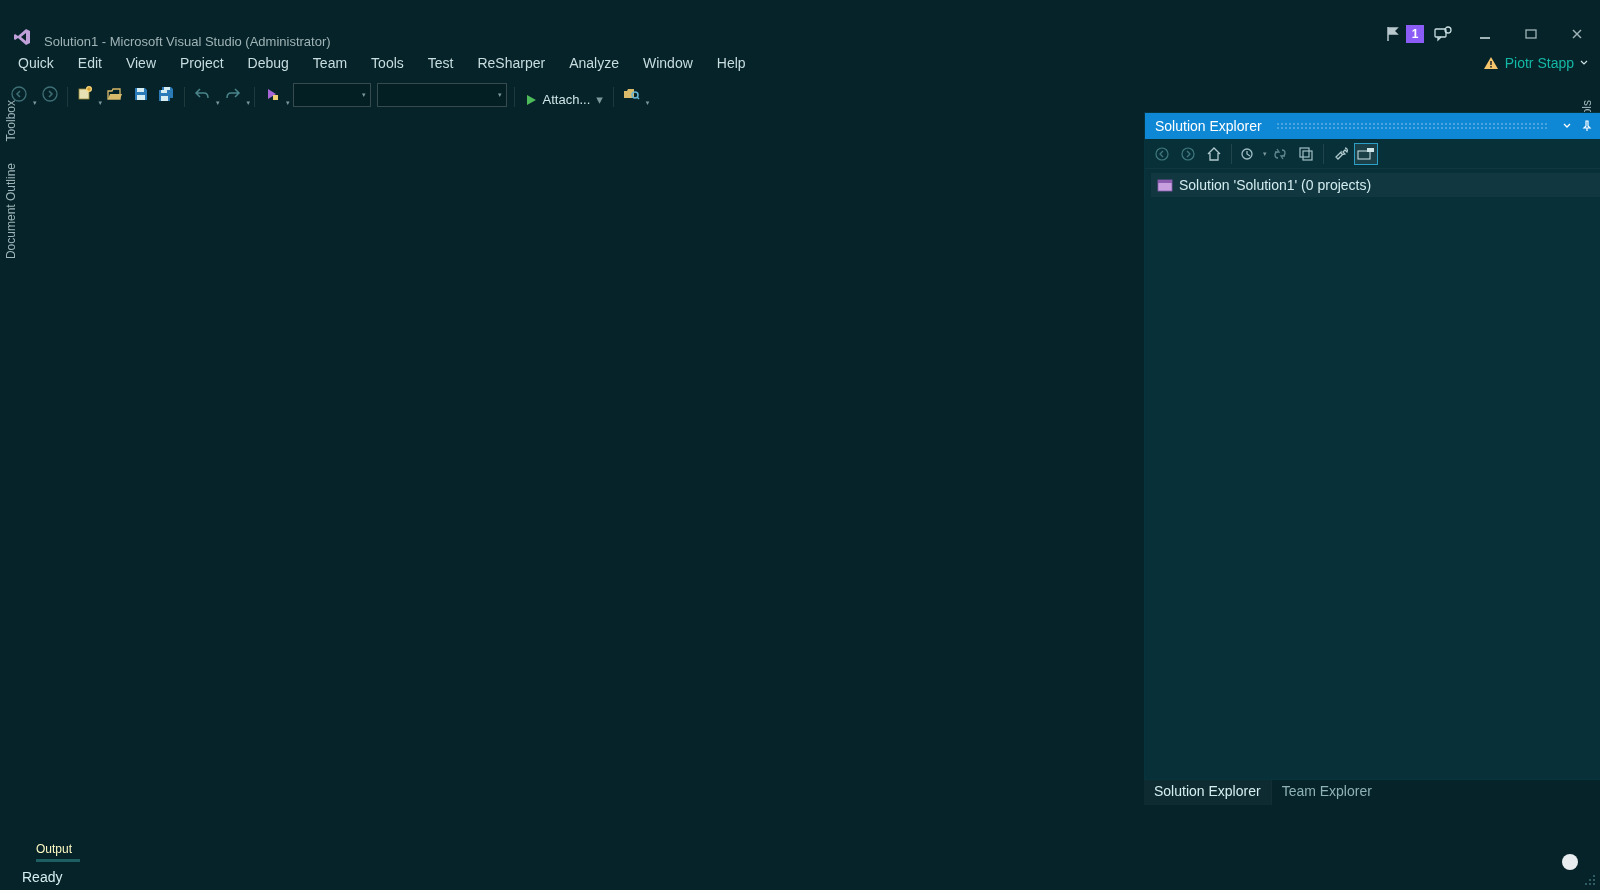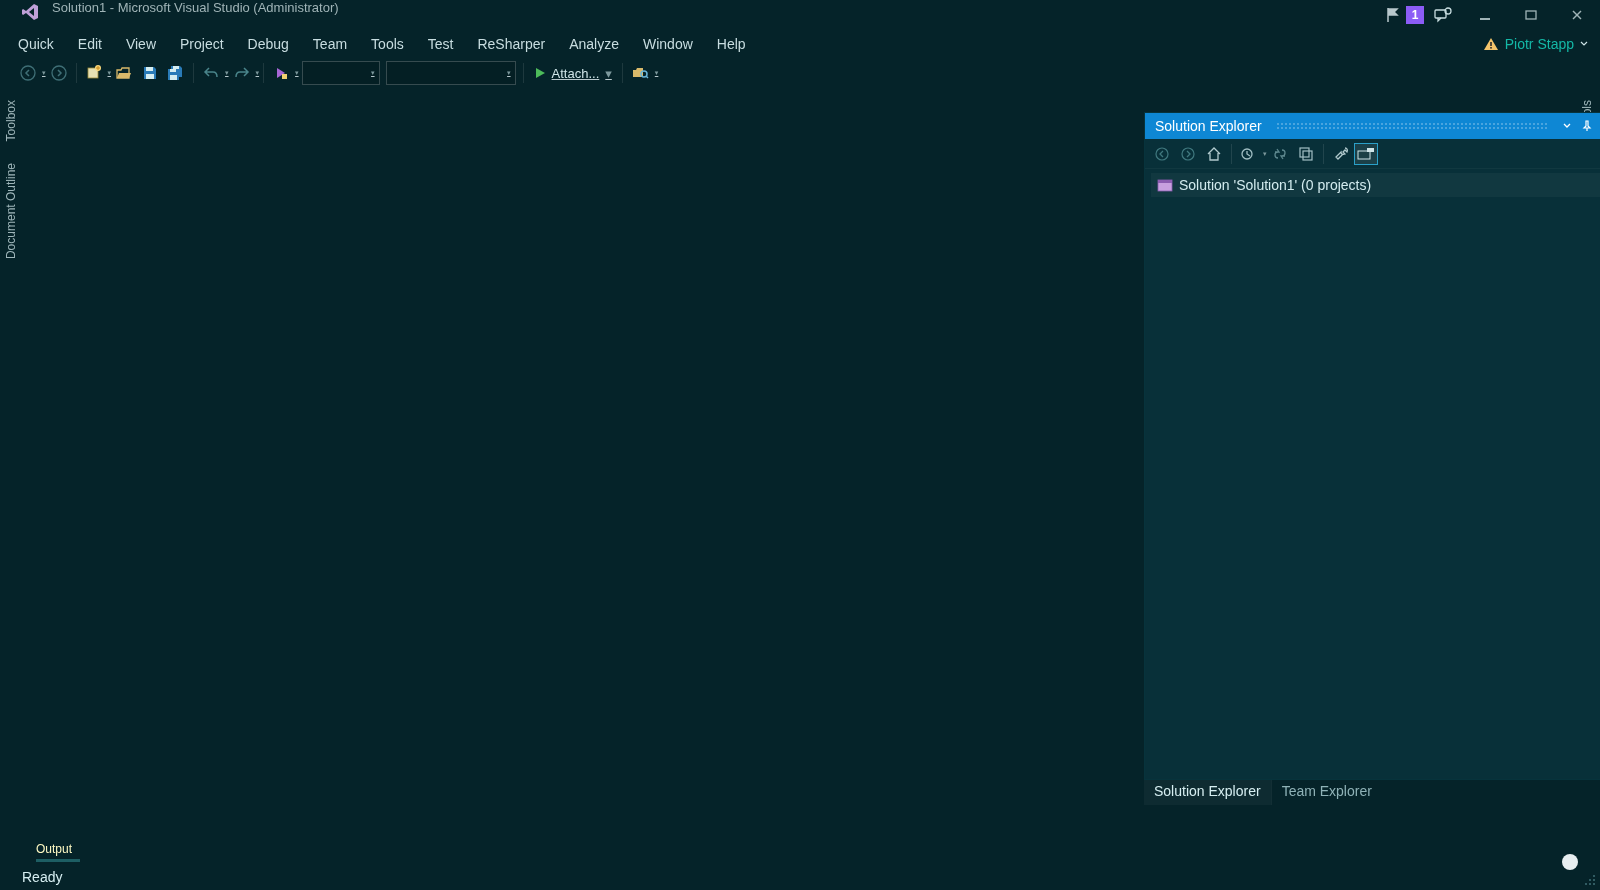--- a/index.html
+++ b/index.html
@@ -11,23 +11,24 @@
     font-size: 13px;
     color: #b8c8cc;
     overflow: hidden;
     position: relative;
   }
 
   
   .titlebar {
     height: 30px;
     display: flex;
-    align-items: flex-start;
+    align-items: flex-end;
     position: relative;
-    padding-left: 18px;
+    padding-left: 10px;
+    margin-top: 19px;
   }
   .titlebar .vs-logo {
     width: 24px; height: 24px;
     margin-right: 10px;
     display:flex; align-items:center; justify-content:center;
   }
   .titlebar .title-text { color: #a0b4b7; font-size: 13px; }
   .titlebar .right-cluster {
     position:absolute; right:0; top:0;
     display:flex; align-items:center; height:30px;
@@ -74,23 +75,22 @@
     position:absolute; right:12px; top:0; height:28px;
     display:flex; align-items:center;
     color:#14b8a6; font-size:14px;
   }
   .warn-tri { margin-right:6px; display:flex; }
   .drop-caret { margin-left:6px; display:flex; }
 
   
   .toolbar {
     height: 30px;
-    display:flex; align-items:center;
-    padding-left:15px;
-    text-decoration:underline;
+    display:flex; align-items:flex-end;
+    padding-left:6px;
   }
   .tb-btn {
     height:26px; min-width:26px;
     display:flex; align-items:center; justify-content:center;
     padding:0 3px;
   }
   .tb-sep {
     width:1px; height:20px; background: rgba(255,255,255,0.1);
     margin: 0 4px;
   }

